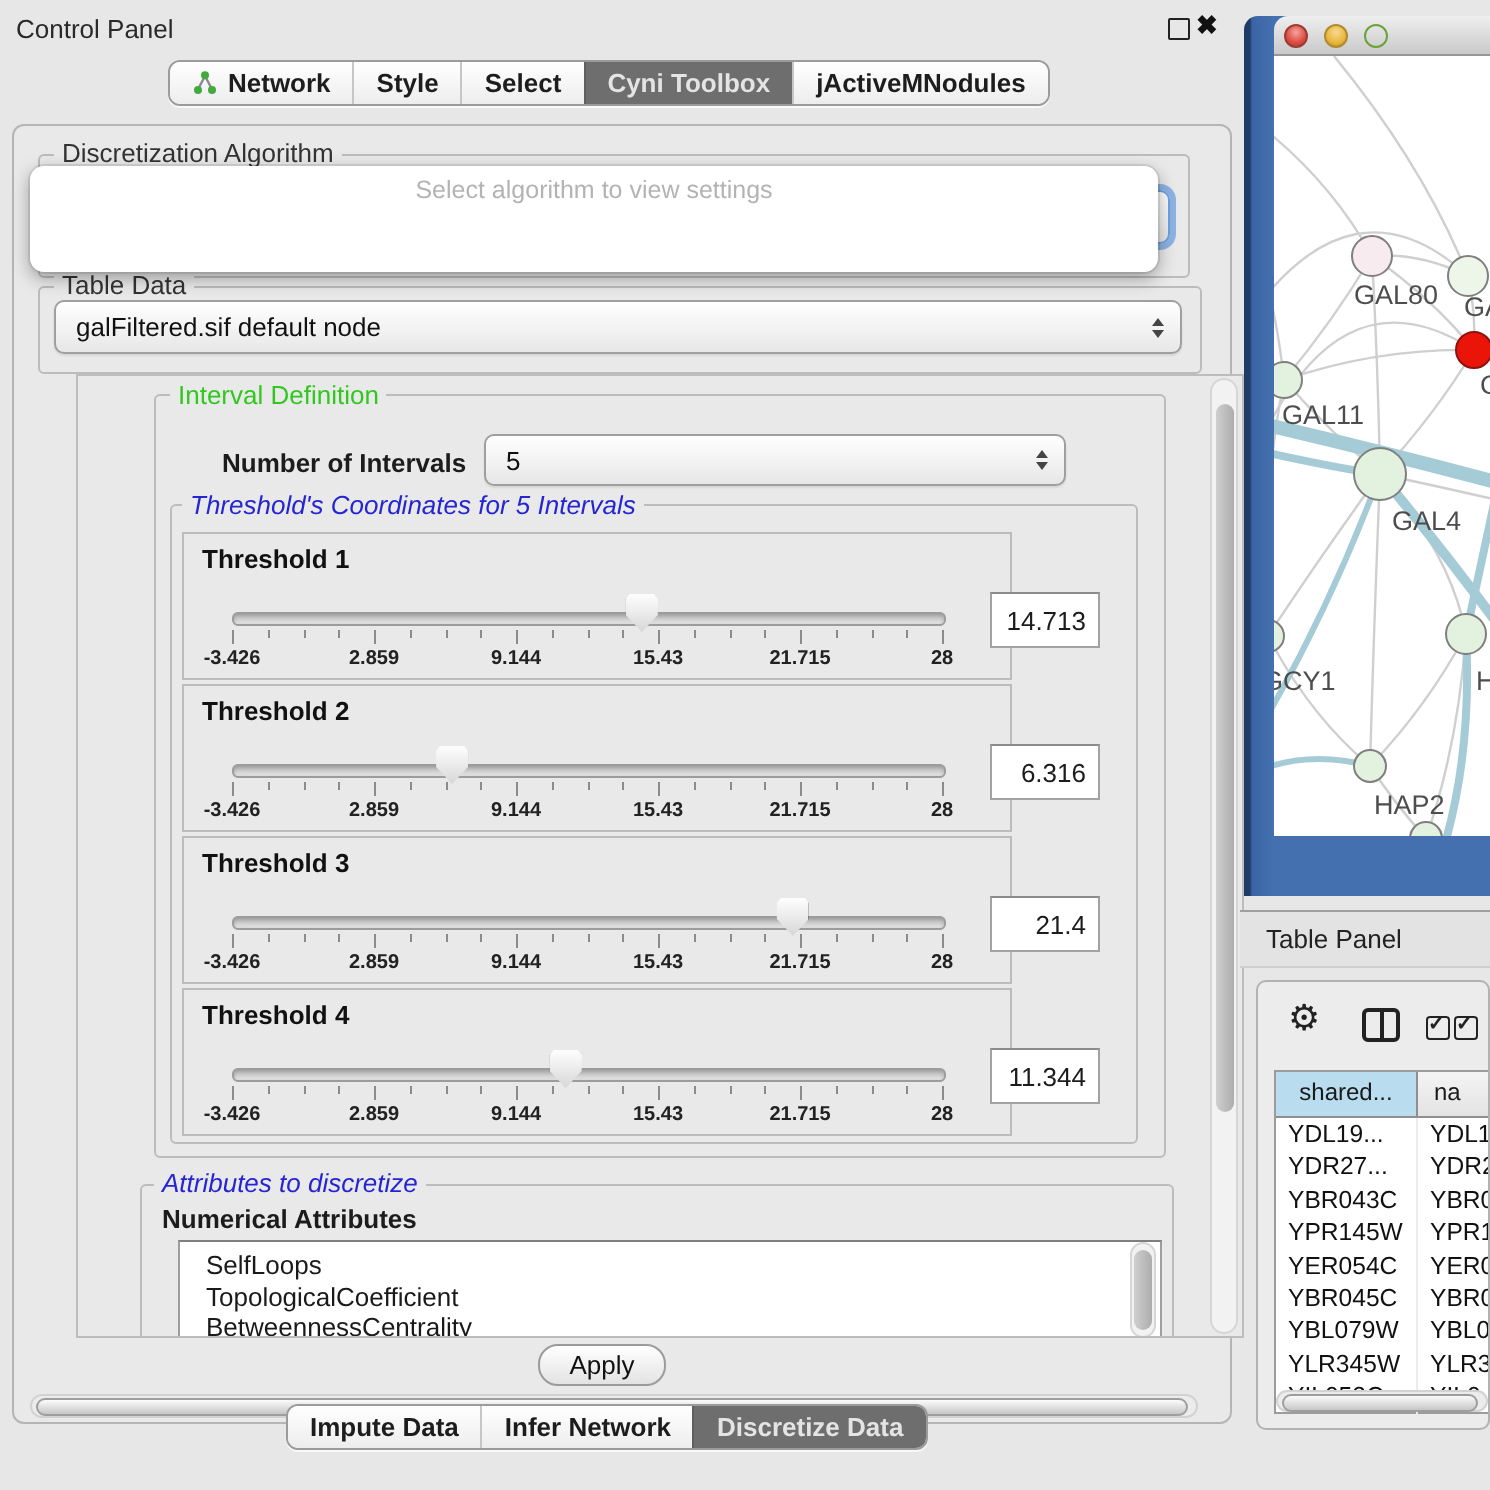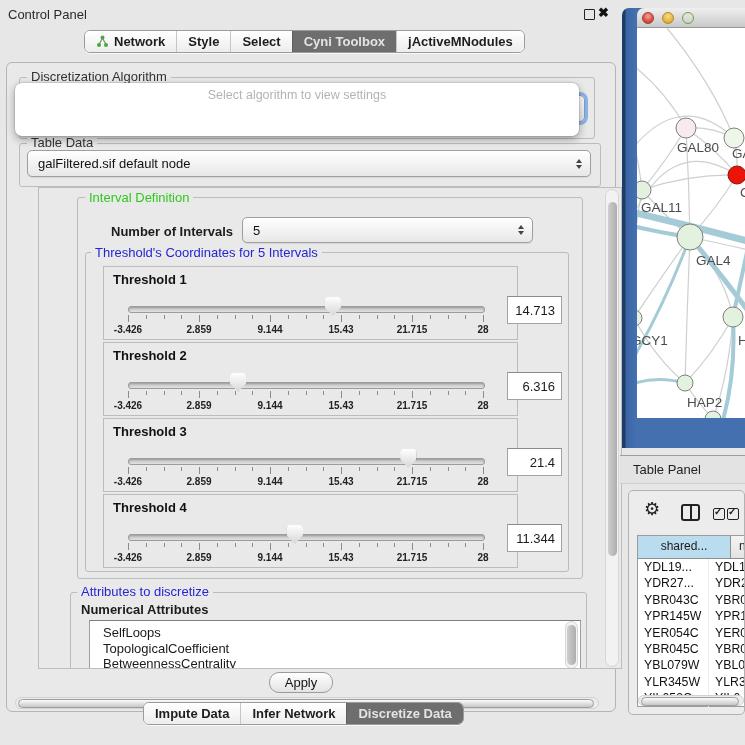--- a/index.html
+++ b/index.html
@@ -20,40 +20,40 @@
   .tabbar .seg:first-child{border-left:none;}
   .tabbar .seg.sel{background:var(--selected-tab-bg,#6e6e6e);color:#e4e4e4;border-color:#5f5f5f;}
   .neticon{display:inline-flex;width:13px;height:13px;}
 
   .main-panel{left:6px;top:62px;width:610px;height:650px;background:#e9e9e9;
               border:1px solid #b5b5b5;border-radius:6px;box-sizing:border-box;}
 
   .group{border:1px solid #bcbcbc;border-radius:3px;background:transparent;}
   .group-label{font-size:13px;background:#e9e9e9;padding:0 4px;white-space:nowrap;z-index:3;}
   .lab-green{color:var(--group-label-green,#31c81e);}
-  .lab-blue{color:var(--group-label-blue,#2525d2);}
+  .lab-blue{color:var(--group-label-blue,#2525d2);font-style:italic;}
   .lab-gray{color:#333;}
 
   .combo{box-sizing:border-box;border:1px solid #9f9f9f;border-radius:5px;
          background:linear-gradient(#ffffff,#e7e7e7);font-size:13px;color:#111;
          display:flex;align-items:center;padding:0 24px 0 10px;box-shadow:0 1px 1px rgba(0,0,0,.08);}
   .combo.focus{box-shadow:0 0 0 3px rgba(110,160,225,.75);border-color:var(--accent-focus,#6fa1e0);}
   .stepper{position:absolute;right:8px;top:50%;transform:translateY(-50%);display:flex;flex-direction:column;gap:2px;}
   .stepper i{width:0;height:0;border-left:3.5px solid transparent;border-right:3.5px solid transparent;display:block;}
   .stepper i.up{border-bottom:4px solid #444;}
   .stepper i.dn{border-top:4px solid #444;}
 
   .popup{background:#fff;border-radius:7px;box-shadow:0 3px 9px rgba(0,0,0,.35),0 0 0 1px rgba(0,0,0,.08);z-index:40;}
   .popup .ph{font-size:12.5px;color:#b3b3b3;text-align:center;padding-top:5px;height:15px;}
   .popup .opt{font-size:13px;color:#111;padding:1px 2px 1px 3px;height:16px;}
   .popup .opt.bold{font-weight:bold;}
 
   .viewport{overflow:hidden;background:#e9e9e9;border:1px solid #bdbdbd;box-sizing:border-box;margin-left:23px;}
 
-  .thr-box{position:absolute;left:64px;width:415px;height:74px;border:1px solid #bcbcbc;border-radius:0;background:#e9e9e9;box-sizing:border-box;}
+  .thr-box{position:absolute;left:52px;width:415px;height:74px;border:1px solid #bcbcbc;border-radius:0;background:#e9e9e9;box-sizing:border-box;}
   .thr-title{position:absolute;left:9px;top:5px;font-size:13px;font-weight:bold;color:#111;}
   .track{position:absolute;left:24px;top:39px;width:355px;height:5px;border:1px solid #9c9c9c;border-radius:3px;
          background:linear-gradient(#bdbdbd,#e3e3e3);box-shadow:inset 0 1px 2px rgba(0,0,0,.18);}
   .handle{position:absolute;top:30px;width:16px;height:19px;
           background:linear-gradient(#fefefe,#d7d7d7);
           clip-path:polygon(12% 0,88% 0,100% 14%,100% 55%,50% 100%,0 55%,0 14%);
           filter:drop-shadow(0 0 1px rgba(0,0,0,.55));}
   .tick{position:absolute;top:48px;width:1px;height:4px;background:#8b8b8b;}
   .tick.major{height:7px;}
   .ticklab{position:absolute;top:57px;transform:translateX(-50%);font-size:10px;font-weight:bold;color:#222;white-space:nowrap;}
@@ -84,21 +84,21 @@
   .tp-box{left:628px;top:490px;width:117px;height:225px;border:1px solid #b2b2b2;border-radius:5px;background:#ececec;overflow:hidden;box-sizing:border-box;}
   .gear{position:absolute;left:15px;top:9px;font-size:18px;color:#222;line-height:18px;}
   .spliticon{position:absolute;left:52px;top:13px;width:15px;height:13px;border:2px solid #222;border-radius:3px;}
   .spliticon i{position:absolute;left:6.5px;top:0;width:2px;height:13px;background:#222;display:block;}
   .chk{position:absolute;top:17px;width:10px;height:10px;border:1.5px solid #222;border-radius:2px;}
   .chk:after{content:"✓";position:absolute;top:-3px;left:0px;font-size:10px;font-weight:bold;color:#222;}
 
   .tbl{position:absolute;left:8px;top:44px;width:109px;height:172px;background:#fff;border:1px solid #9c9c9c;box-sizing:border-box;}
   .thead{display:flex;height:22px;border-bottom:1px solid #8f8f8f;}
   .th{box-sizing:border-box;font-size:12px;color:#1a1a1a;line-height:21px;overflow:hidden;white-space:nowrap;}
-  .th.c1{width:93px;background:var(--table-header-selected,#b9ddef);border-right:1px solid #8f8f8f;text-align:center;}
+  .th.c1{width:71px;background:var(--table-header-selected,#b9ddef);border-right:1px solid #8f8f8f;text-align:center;}
   .th.c2{flex:1;background:linear-gradient(#f4f4f4,#e3e3e3);padding-left:8px;}
   .trow{display:flex;height:16.4px;line-height:16.4px;font-size:12.3px;color:#111;white-space:nowrap;}
   .td{overflow:hidden;box-sizing:border-box;}
   .td.c1{width:71px;padding-left:6px;border-right:1px solid #ececec;}
   .td.c2{flex:1;padding-left:6px;}
   .tbl-hscroll{position:absolute;left:9px;top:204px;width:106px;height:11px;}
 </style>
 </head>
 <body>
 

